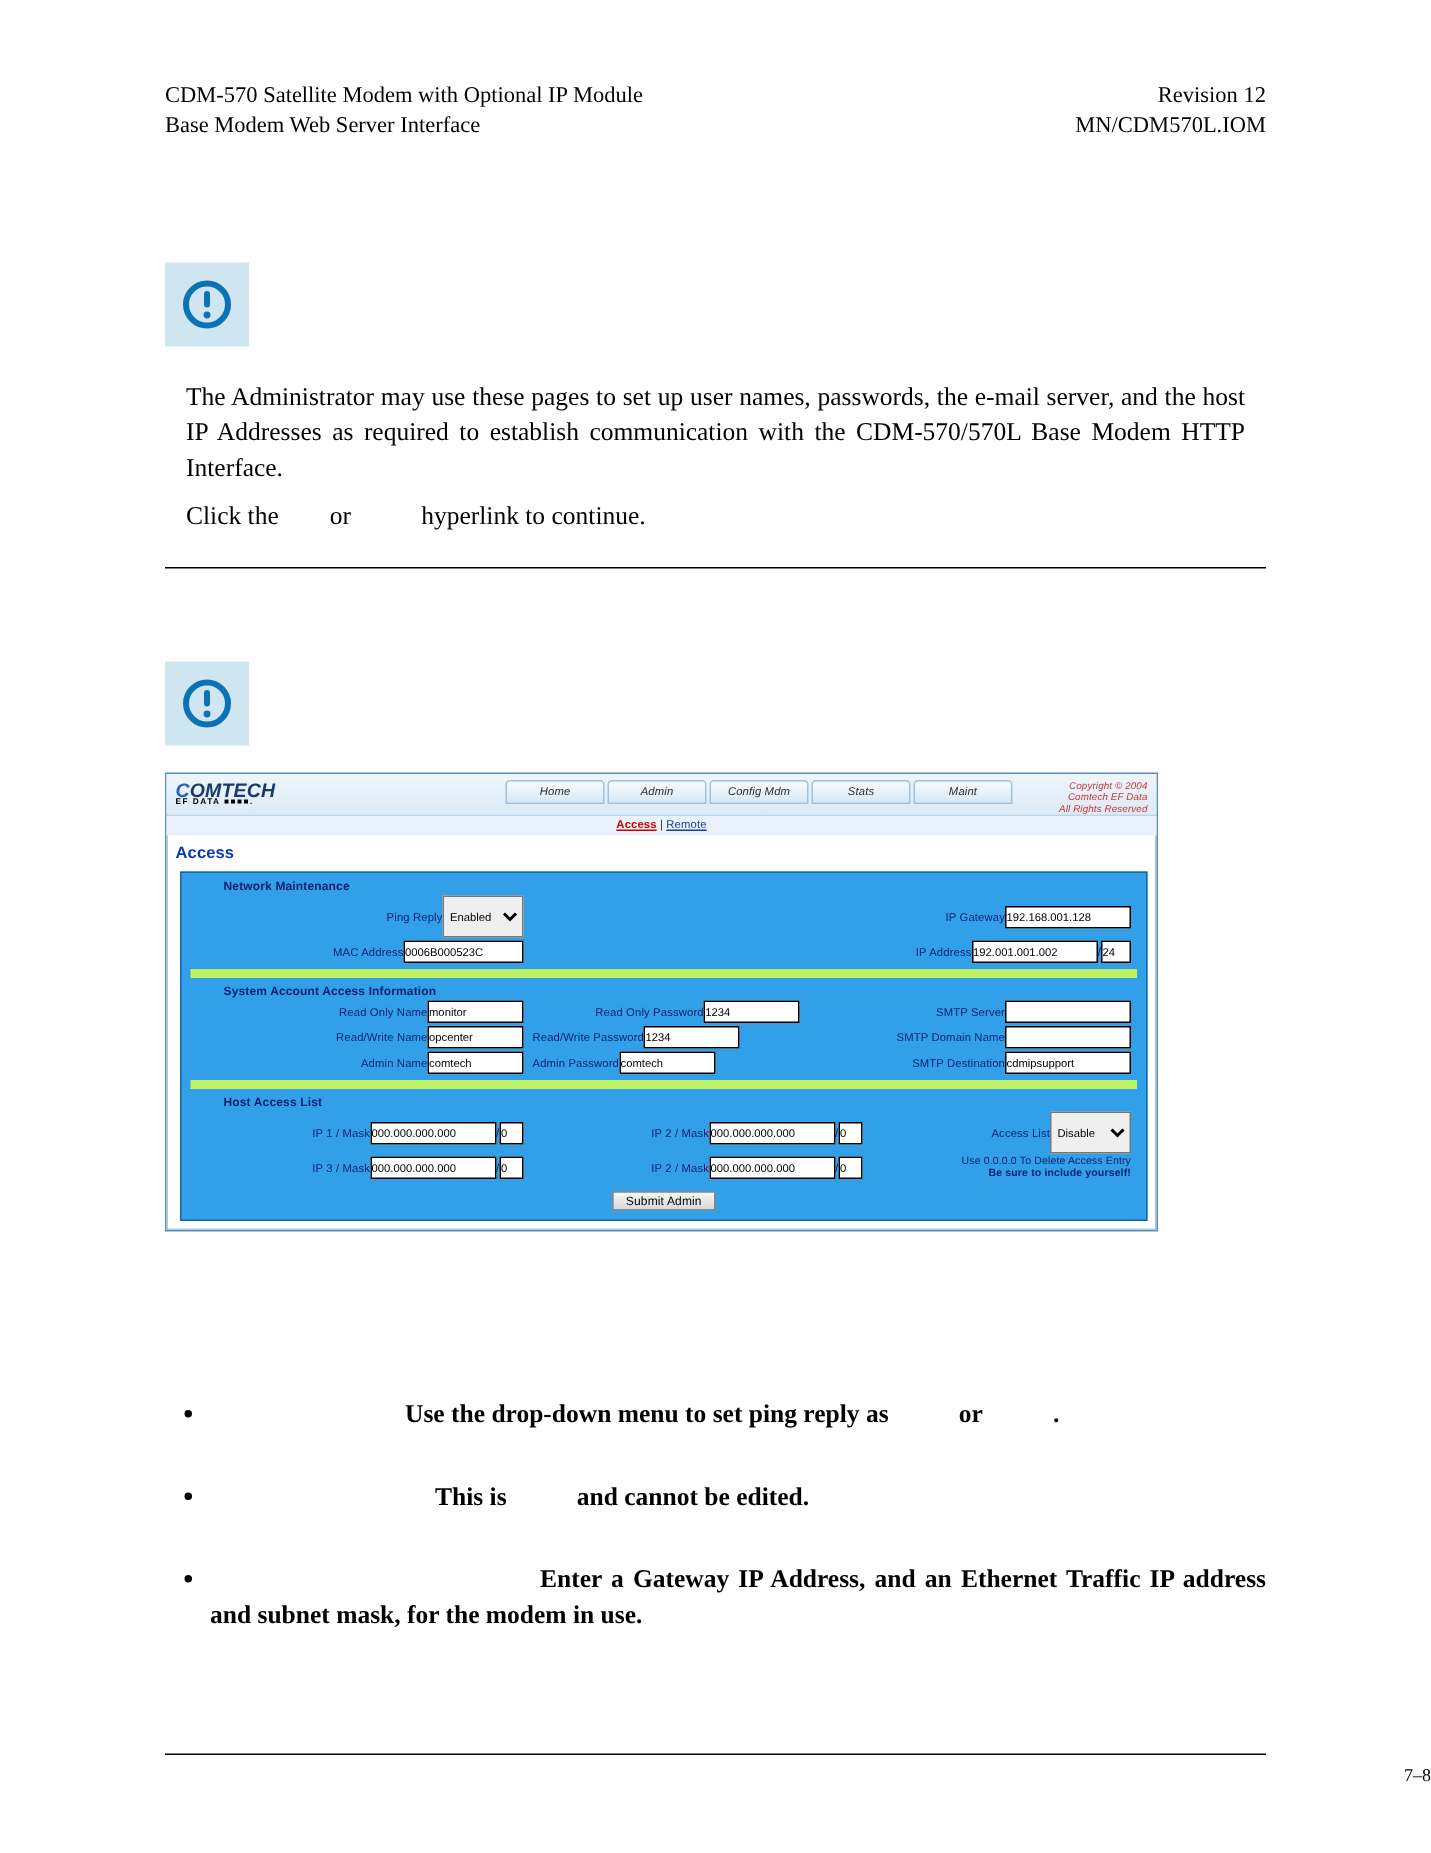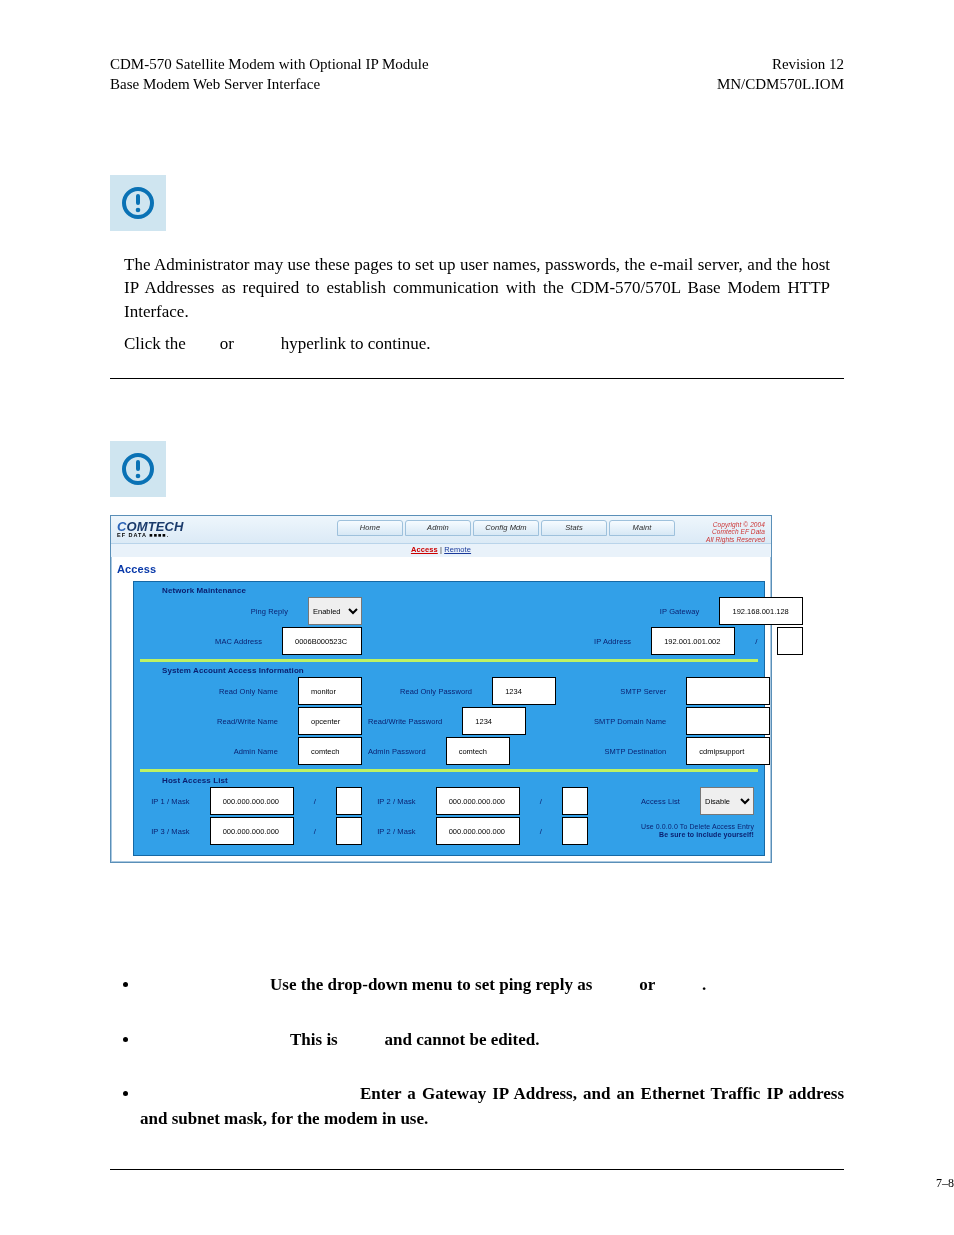--- a/index.html
+++ b/index.html
@@ -15,27 +15,27 @@
     .topbar { display:flex; align-items:flex-start; padding:4px 6px 0 6px; background:linear-gradient(#eef6fc,#dbeaf6); border-bottom:1px solid #b9d4ea; }
     .logo { font-style:italic; font-weight:bold; font-size:13px; color:#1a3a6b; line-height:1; }
     .logo small { display:block; font-size:5.5px; font-style:normal; letter-spacing:1px; color:#000; }
     .tabs { display:flex; gap:0; margin-left:auto; margin-right:6px;font-style:italic; }
     .tabs a { display:inline-flex; align-items:center; justify-content:center; width:64px; height:14px; background:linear-gradient(#f6fbff,#d7e8f5); border:1px solid #9ec1dc; border-radius:3px 3px 0 0; margin-right:2px; font-size:7.5px; color:#2b2b2b; text-decoration:none; }
     .copyright { text-align:right; font-size:6.5px; font-style:italic; color:#c33; line-height:1.15; padding-top:1px; min-width:82px; }
     .subnav { text-align:center; font-size:7.5px; padding:1px 0 3px 0; background:#e9f2fa; }
     .subnav .active { color:#c00; font-weight:bold; text-decoration:underline; }
     .subnav a { color:#1a3a9b; text-decoration:underline; }
     .page-title { color:#0939a9; font-weight:bold; font-size:11px; padding:6px 0 6px 6px; }
-    .panel { margin:0 6px 6px 22px; background:#32a0e8; border:1px solid #1668a4; padding:0 6px 6px 6px; color:#000; }
-    .sect-hd { color:#0a1e6e; font-weight:bold; font-size:8px; padding:4px 0 2px 22px; border-top:3px solid #bef264; }
+    .panel { margin:0 6px 6px 9px; background:#32a0e8; border:1px solid #1668a4; padding:0 6px 6px 6px; color:#000; }
+    .sect-hd { color:#0a1e6e; font-weight:bold; font-size:8px; padding:4px 0 2px 22px; border-top:6px solid #bef264; }
     .sect-hd.first { border-top:0; }
     .grid { display:grid; grid-template-columns:200px 220px 1fr; gap:2px 6px; align-items:center; padding:0 4px 4px 22px; }
-    .fld { display:flex; align-items:center; justify-content:flex-end; gap:20px; white-space:nowrap; }
+    .fld { display:flex; align-items:center; justify-content:flex-end; gap:0; white-space:nowrap; }
     .fld label { color:#0a1e6e; font-size:7.5px; text-align:right; }
-    .finput { background:#fff; border:1px solid #000; height:28px; font-size:7.5px; padding:0 12px; box-sizing:border-box; }
+    .finput { background:#fff; border:1px solid #000; height:15px; font-size:7.5px; padding:0 0; box-sizing:border-box; }
     .sel { background:#efefef; border:1px solid #777; height:28px; font-size:7.5px; }
     .slash { color:#0a1e6e; }
     .note { color:#0a1e6e; font-size:7px; text-align:right; line-height:1.1; }
     .submit-row { text-align:center; padding:4px 0 0 0; }
     .btn { display:inline-block; background:linear-gradient(#f6f6f6,#d9d9d9); border:1px solid #888; padding:1px 8px; font-size:8px; }
     ul.bullets { margin:110px 0 0 30px; padding:0; }
     ul.bullets li { margin:30px 0; line-height:1.45; text-align:justify;font-weight:bold; }
     .footer { position:absolute; left:0; right:0; bottom:44px; text-align:right; font-size:12px; }
     .footer hr { border:0; border-top:1px solid #000; margin:0 110px 6px; }
   </style>
@@ -202,20 +202,21 @@
               <label>IP 2 / Mask</label>
               <input class="finput" style="width: 84px;" value="000.000.000.000">
               <span class="slash">/</span>
               <input class="finput" style="width: 16px;" value="0">
             </div>
           <div class="note">
             <div>Use 0.0.0.0 To Delete Access Entry</div>
             <div style="font-weight:bold">Be sure to include yourself!</div>
           </div>
         </div>
+        <div class="submit-row"><span class="btn">Submit Admin</span></div>
       </div>
     </div>
 
     
     <ul class="bullets">
       <li><span style="display:inline-block;width:130px"></span><span>Use the drop-down menu to set ping reply as</span>&nbsp;&nbsp;&nbsp;&nbsp;&nbsp;&nbsp;&nbsp;&nbsp;&nbsp;&nbsp;&nbsp;<span>or</span>&nbsp;&nbsp;&nbsp;&nbsp;&nbsp;&nbsp;&nbsp;&nbsp;&nbsp;&nbsp;&nbsp;<span>.</span></li>
       <li><span style="display:inline-block;width:150px"></span><span>This is</span>&nbsp;&nbsp;&nbsp;&nbsp;&nbsp;&nbsp;&nbsp;&nbsp;&nbsp;&nbsp;&nbsp;<span>and cannot be edited.</span></li>
       <li><span style="display:inline-block;width:220px"></span><span>Enter a Gateway IP Address, and an Ethernet Traffic IP address</span> <span>and subnet mask, for the modem in use.</span></li>
     </ul>
   </div>

